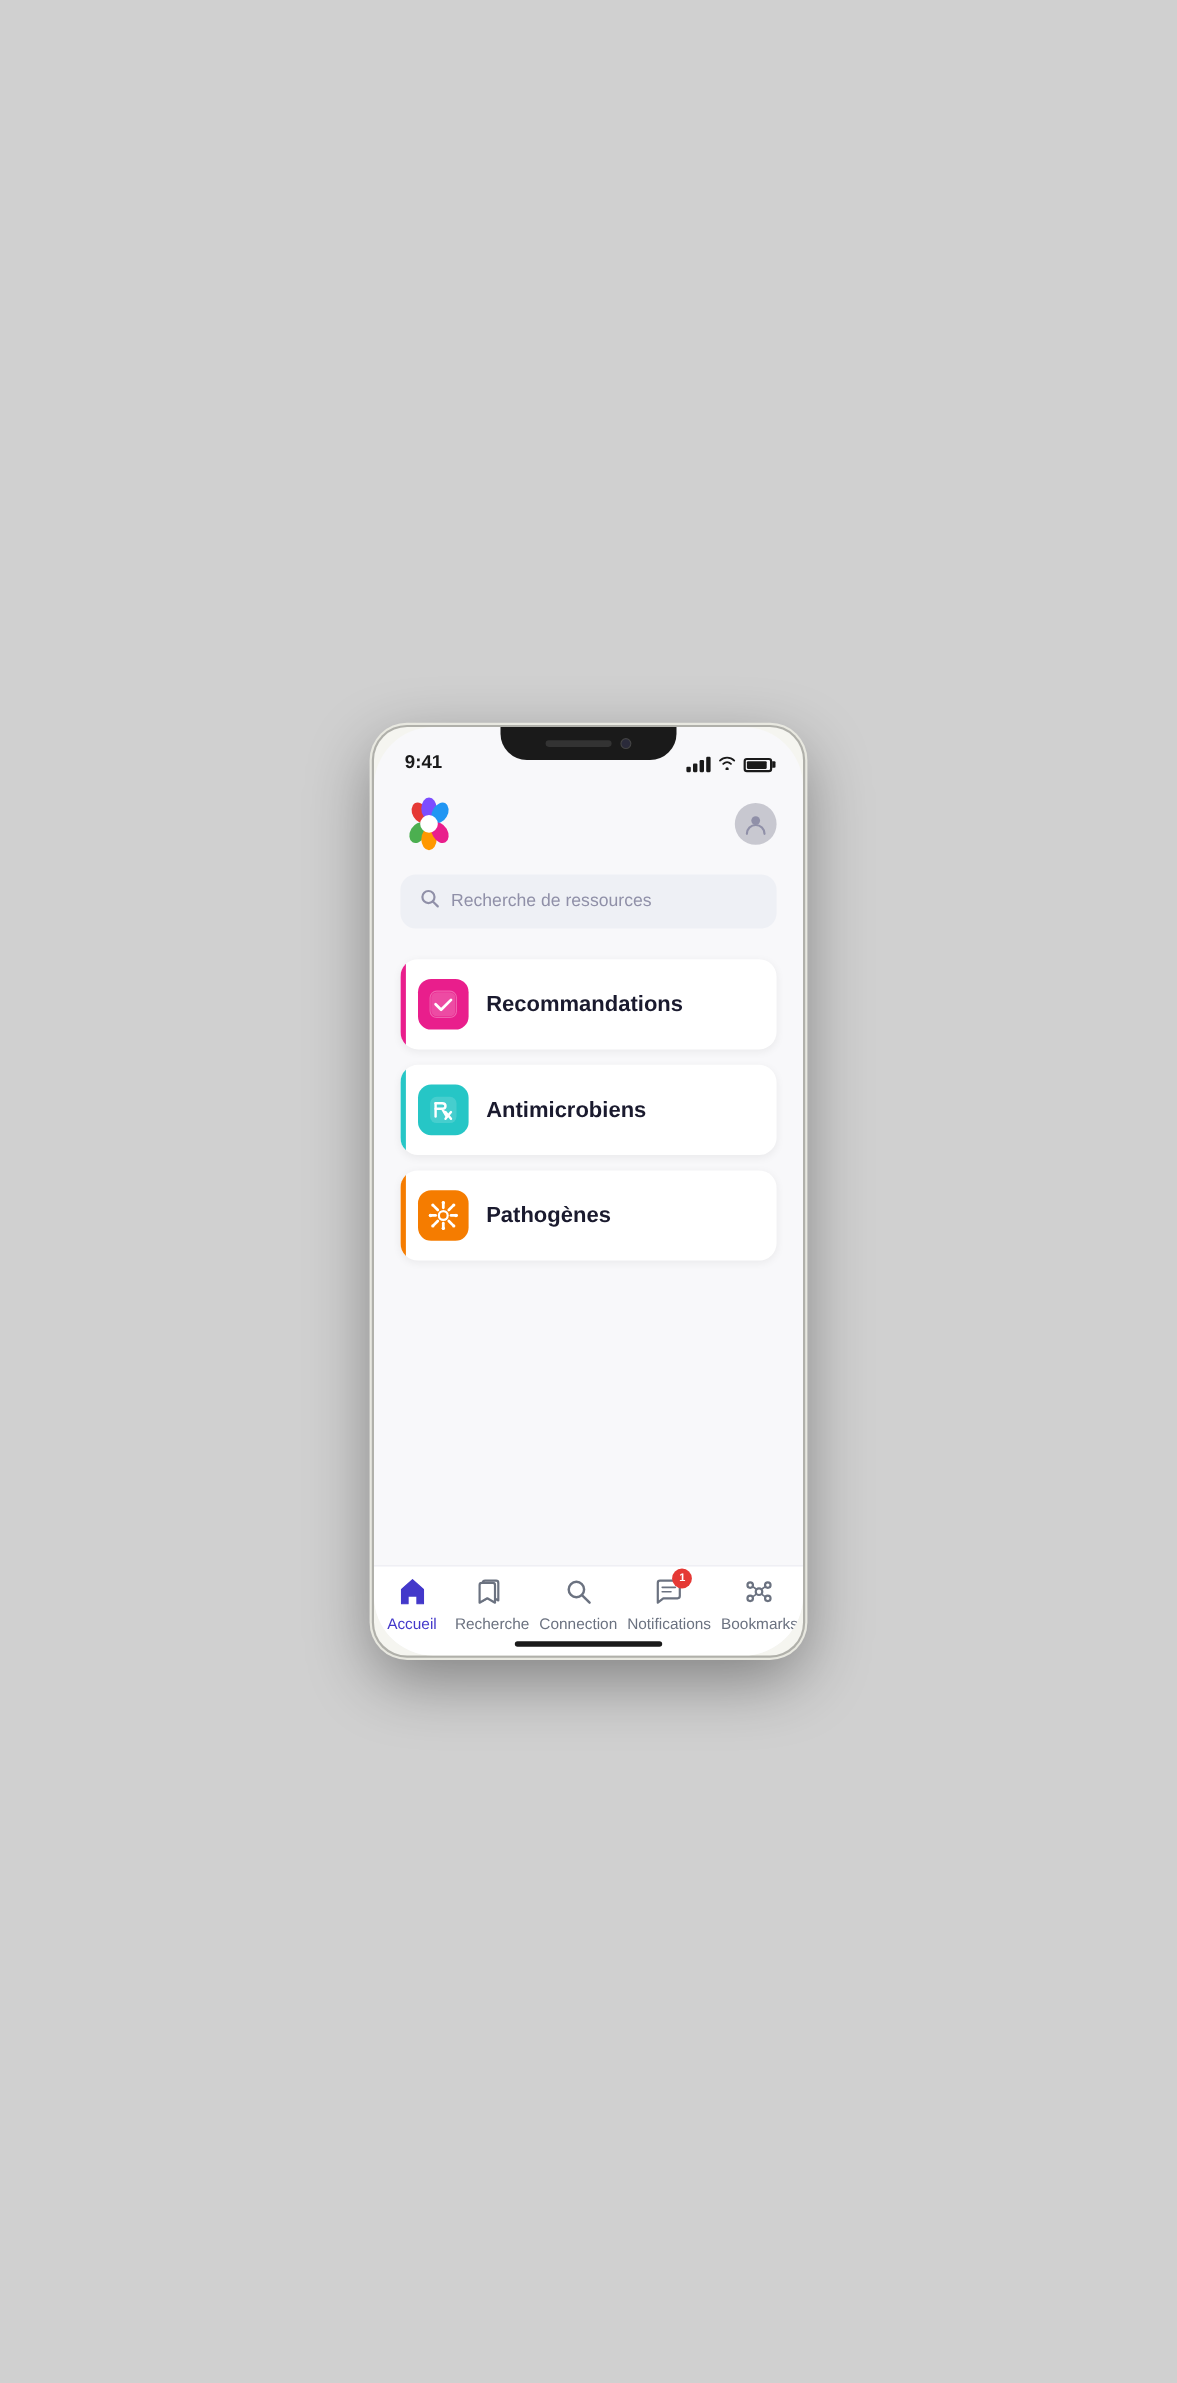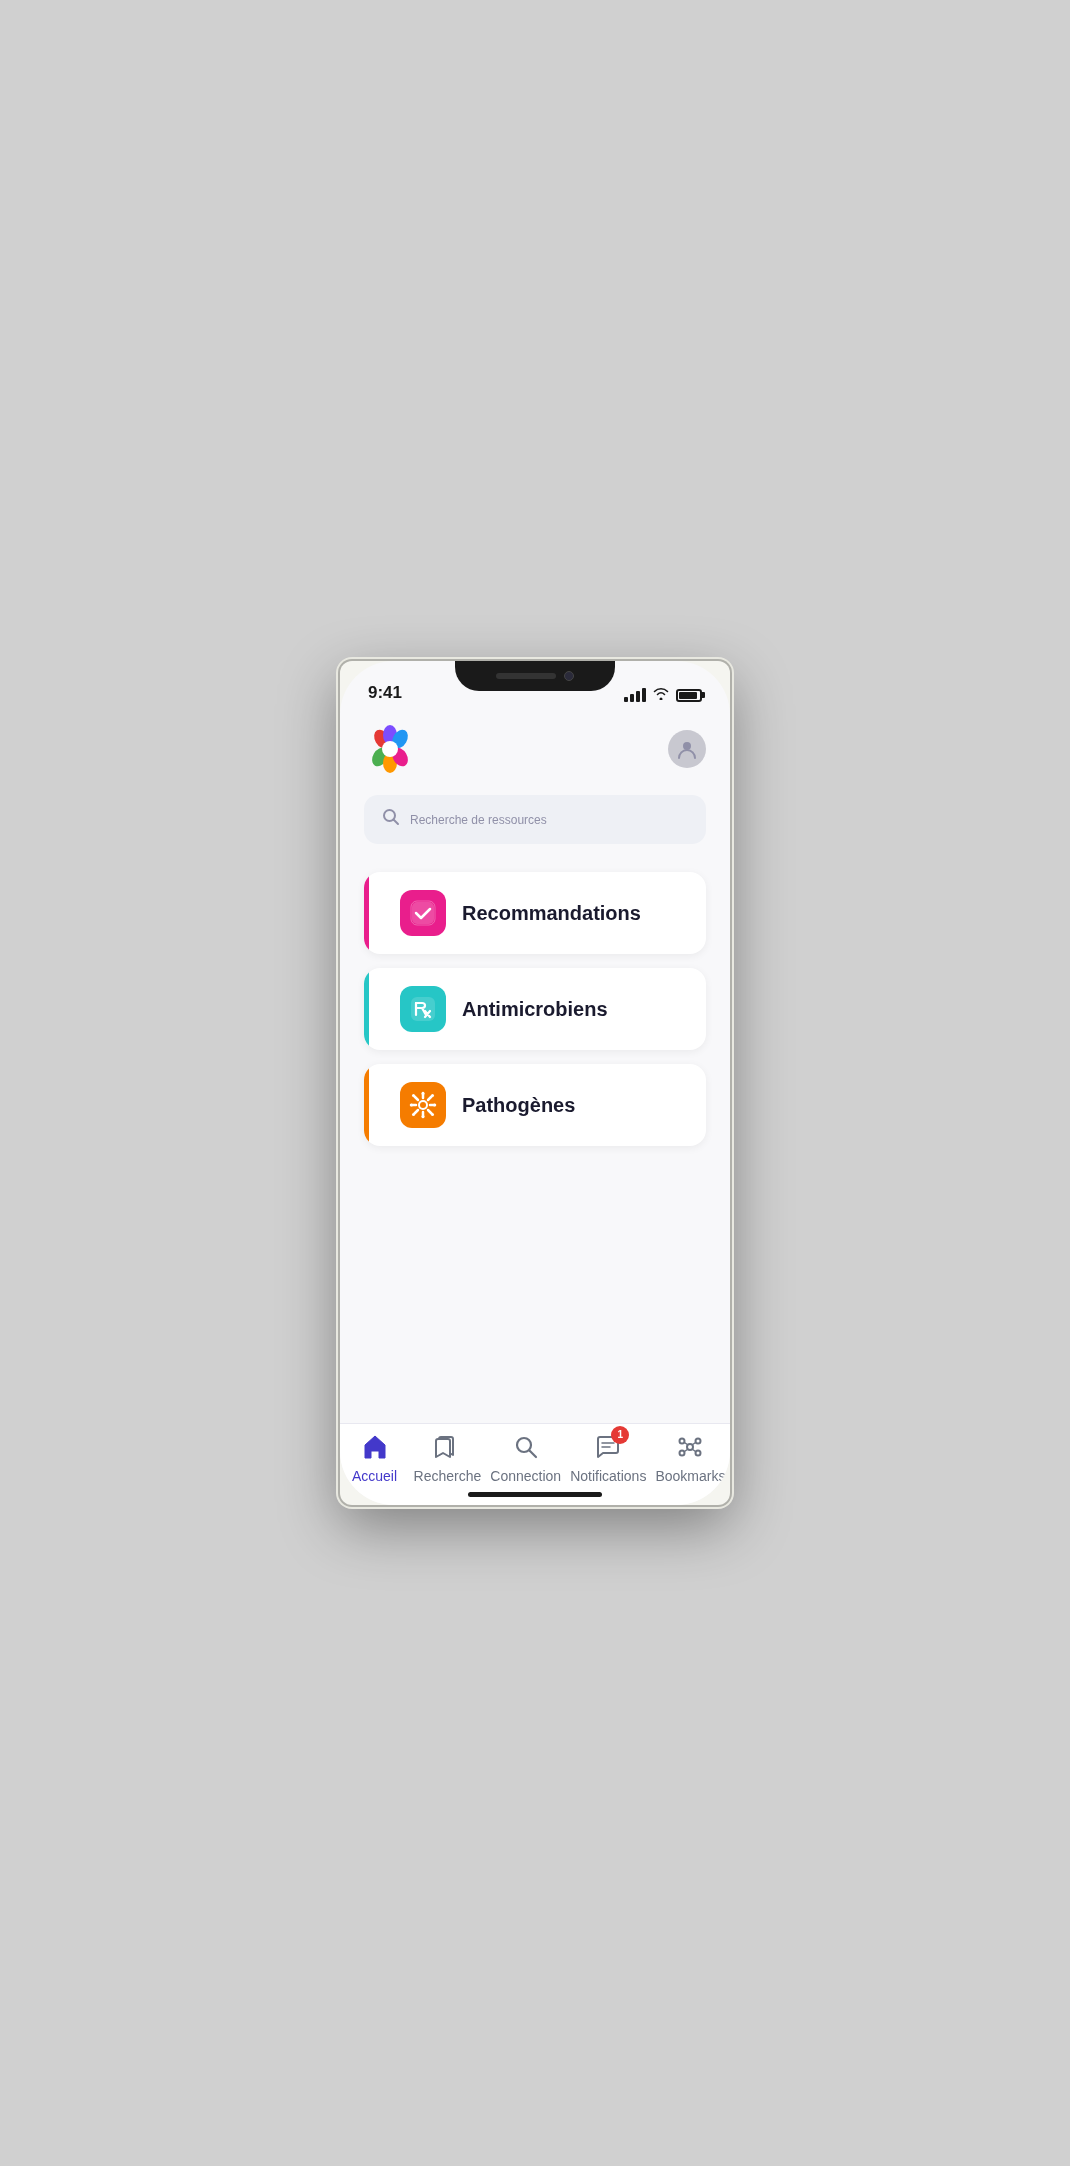--- a/index.html
+++ b/index.html
@@ -8,21 +8,21 @@
       display: flex;
       justify-content: center;
       align-items: center;
       min-height: 100vh;
       font-family: -apple-system, BlinkMacSystemFont, 'Segoe UI', sans-serif;
     }
     .phone-outer {
       width: 390px;
       height: 844px;
       background: #f5f5f0;
-      border-radius: 12px;
+      border-radius: 30px;
       position: relative;
       box-shadow:
         0 0 0 2px #b0b0aa,
         0 0 0 4px #e8e8e0,
         0 20px 60px rgba(0,0,0,0.4);
       overflow: hidden;
     }
     
     .phone-outer::before {
       content: '';
@@ -179,35 +179,35 @@
       align-items: center;
       gap: 10px;
       margin-bottom: 28px;
     }
     .search-bar-icon {
       color: #9090a8;
       font-size: 18px;
     }
     .search-placeholder {
       color: #9090a8;
-      font-size: 12px;
+      font-size: 16px;
     }
     
     .menu-list {
       display: flex;
       flex-direction: column;
       gap: 14px;
     }
     .menu-item {
       background: #fff;
       border-radius: 16px;
       display: flex;
       align-items: center;
       gap: 16px;
-      padding: 18px 36px;
+      padding: 18px 16px;
       box-shadow: 0 2px 8px rgba(0,0,0,0.06);
       position: relative;
       overflow: hidden;
       cursor: pointer;
     }
     .menu-item-accent {
       position: absolute;
       left: 0;
       top: 0;
       bottom: 0;

